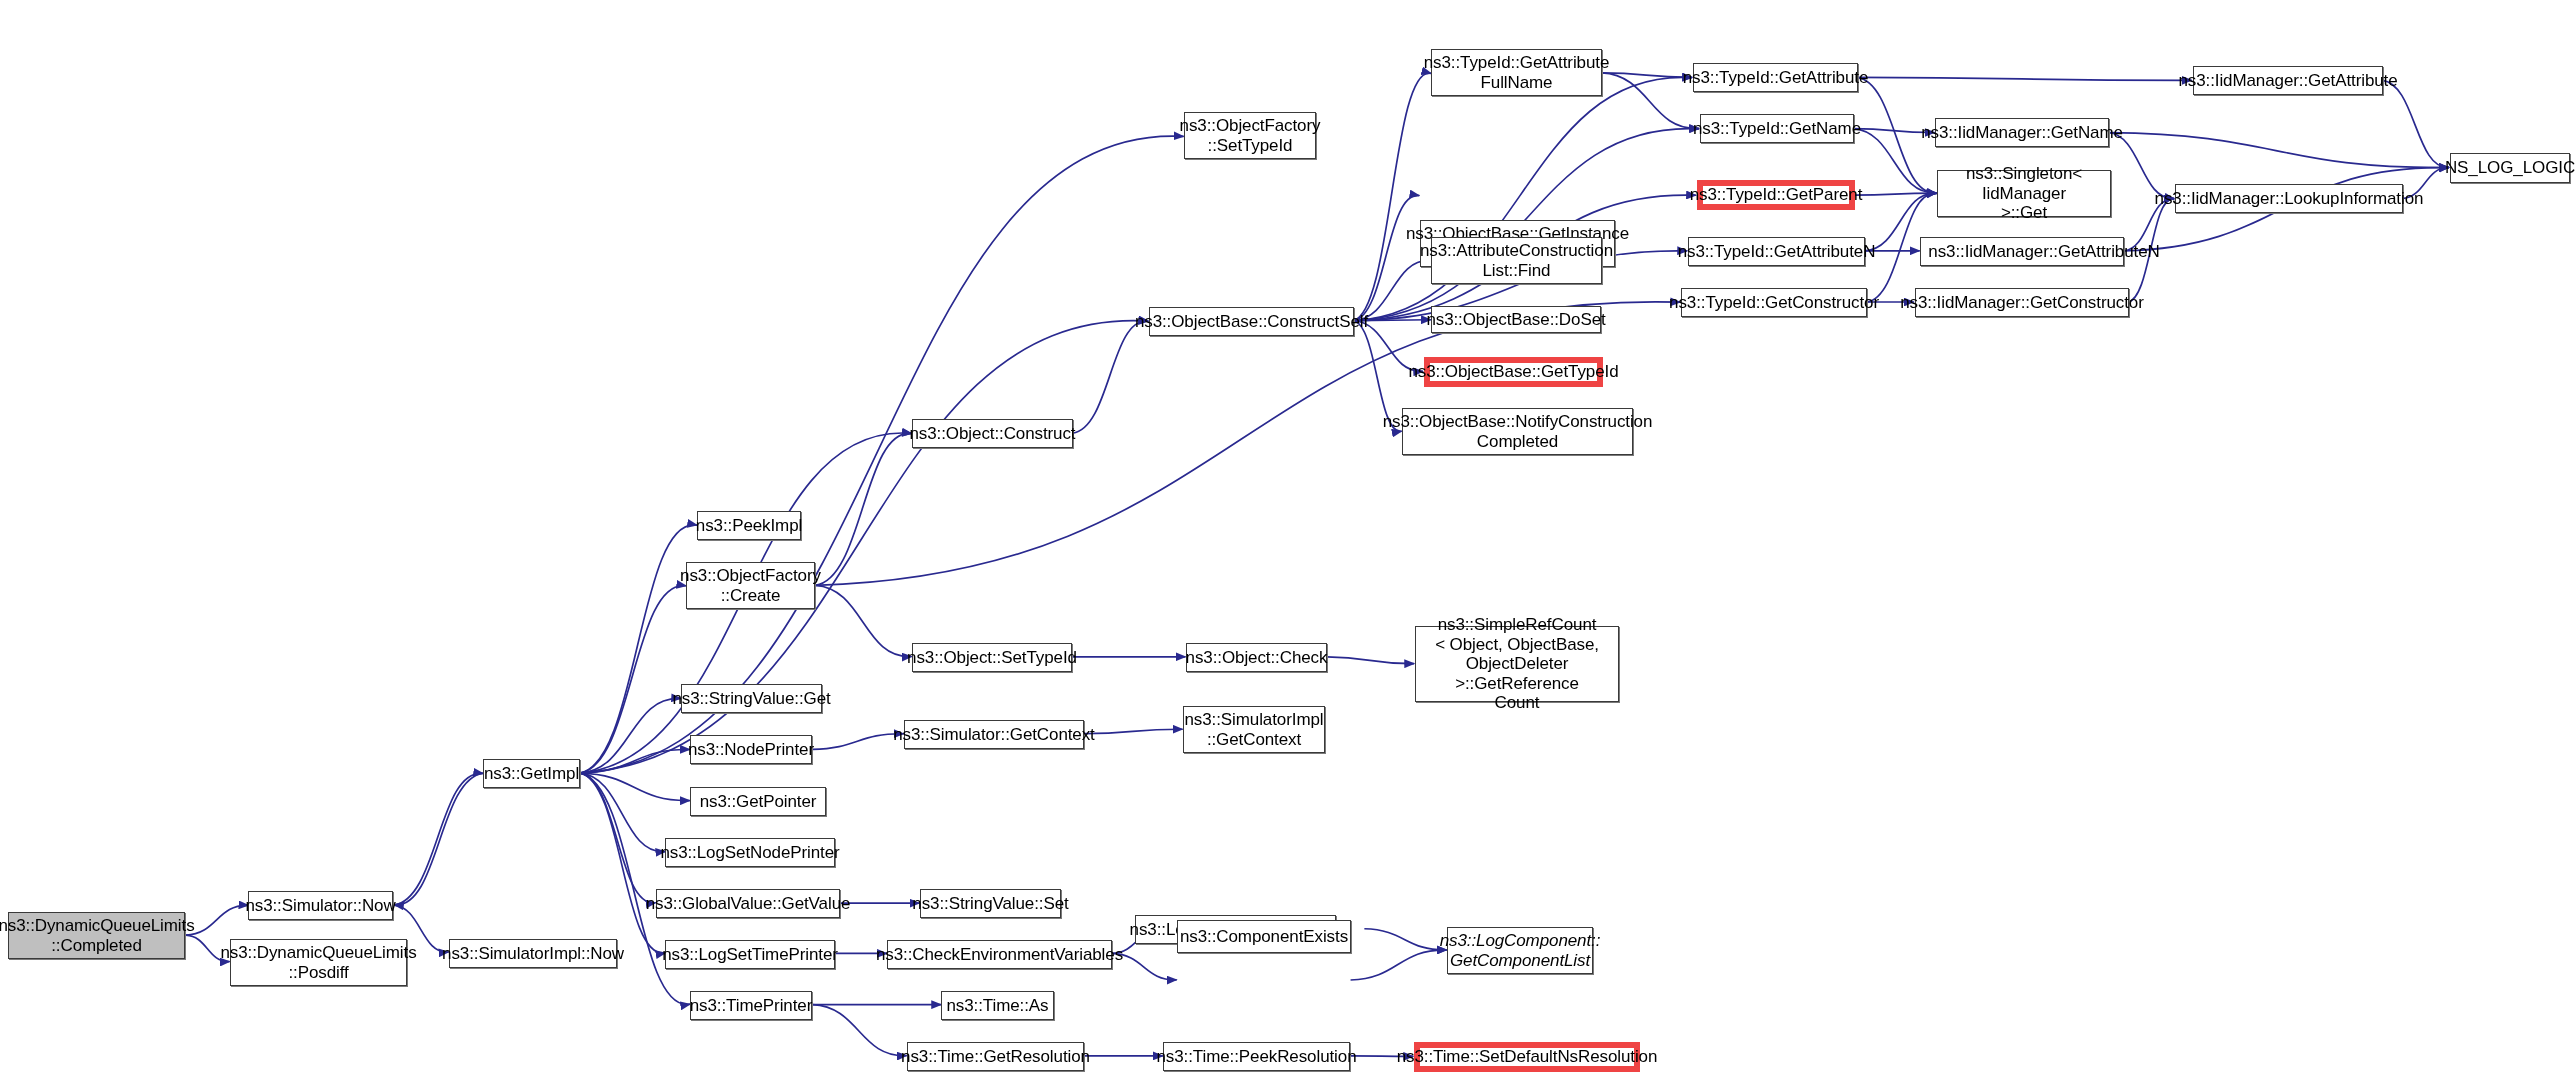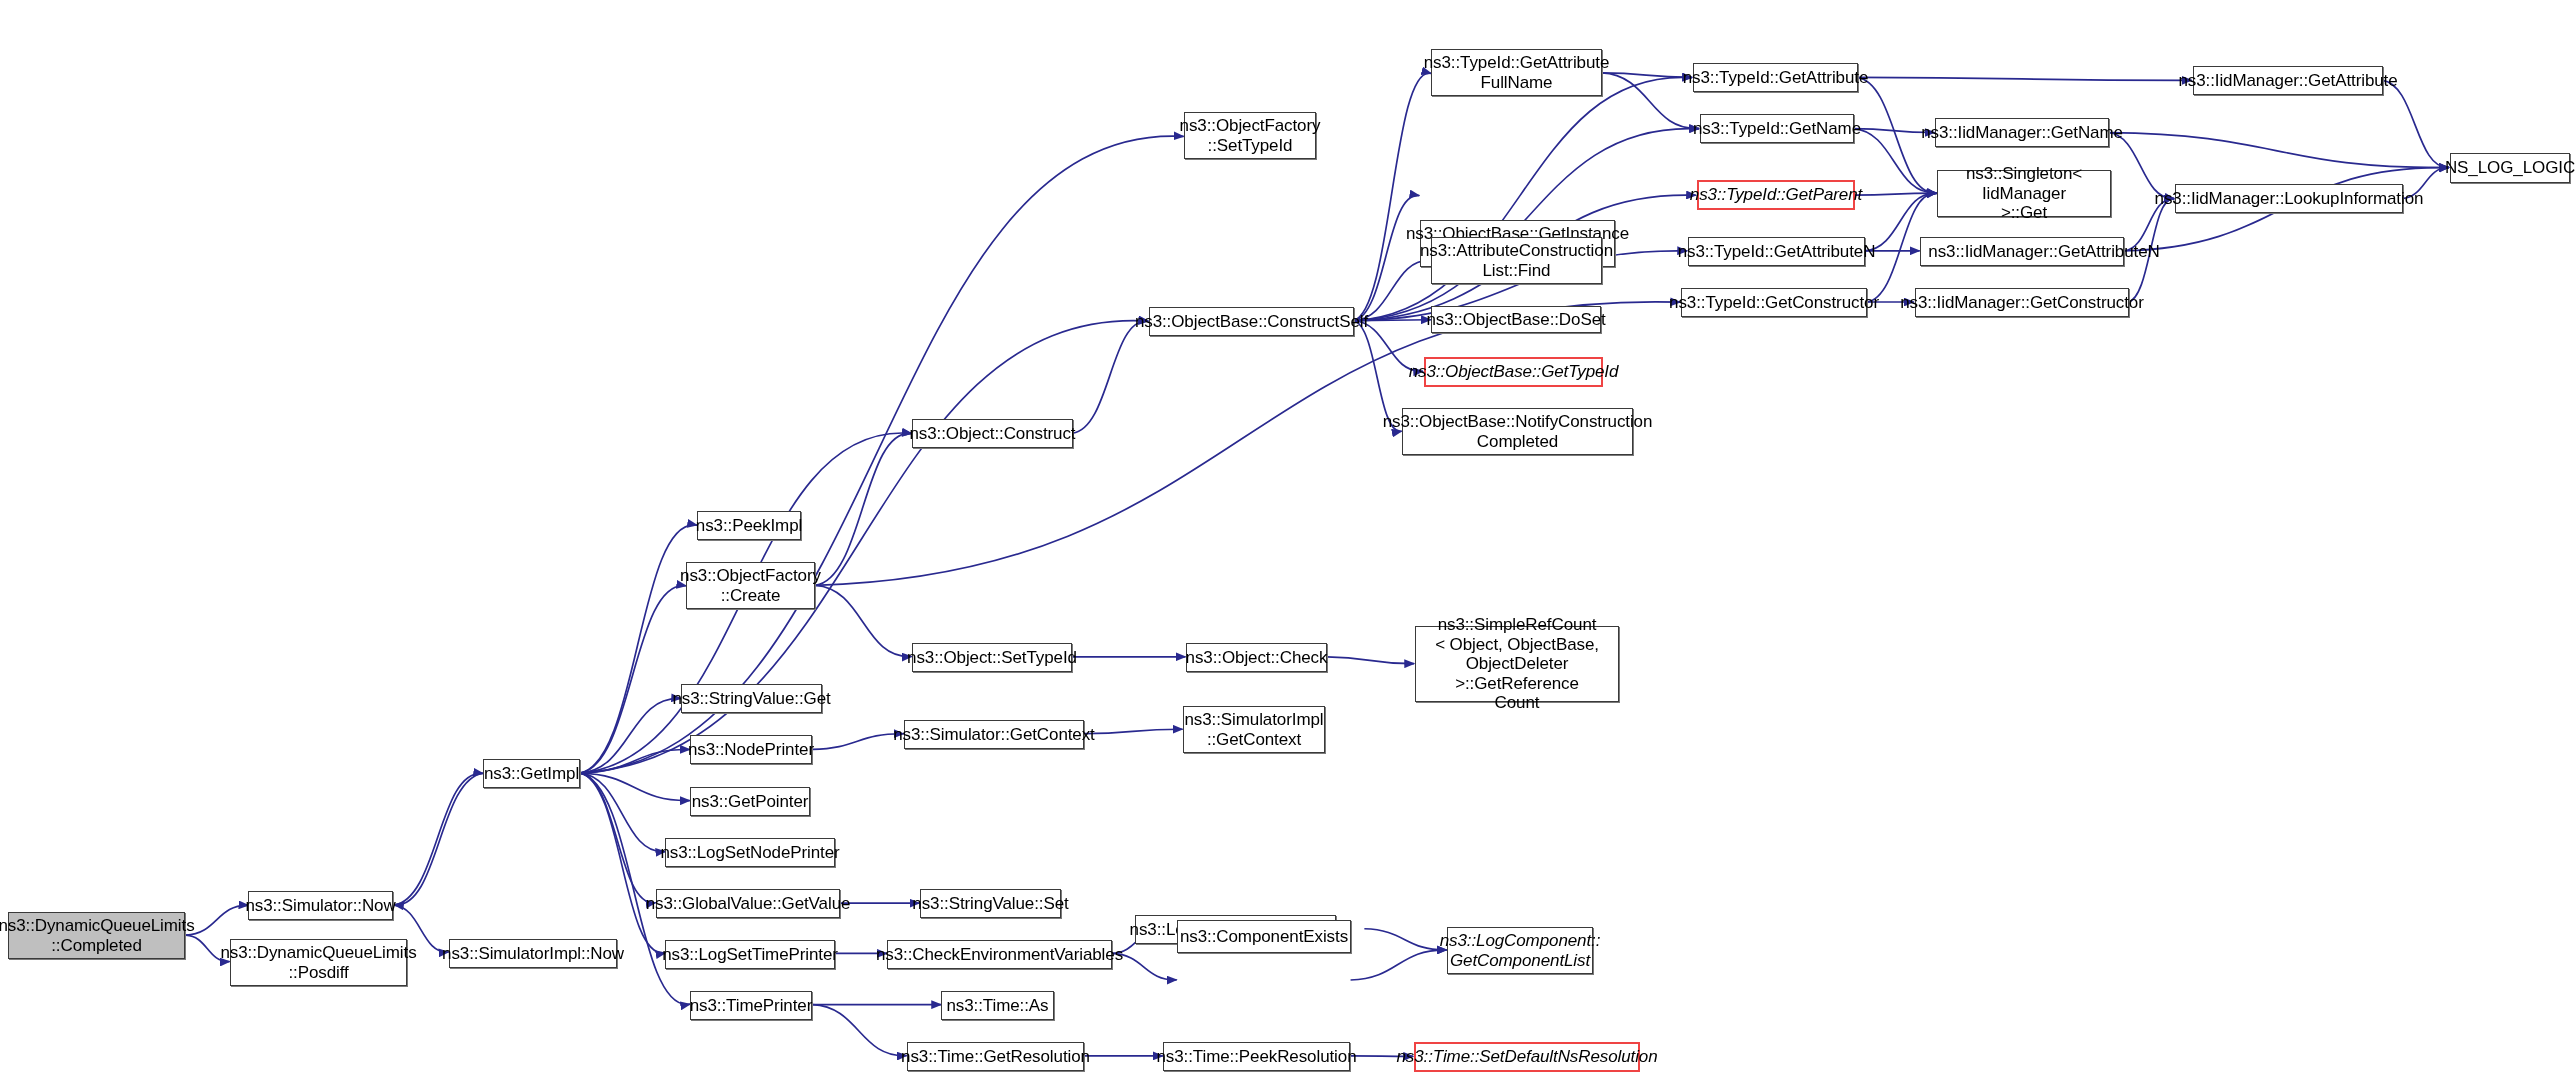--- a/index.html
+++ b/index.html
@@ -32,23 +32,22 @@
     line-height: 1.15;
     display: flex;
     align-items: center;
     justify-content: center;
     text-align: center;
     white-space: pre-line;
     letter-spacing: -0.1px;
     box-shadow: 1px 1px 0 #7a7a7a;
   }
   .node.red {
-    border: 2px solid #ef4444;
+    border: 6px solid #ef4444;
     box-shadow: none;
-    font-style: italic;
   }
   .node.highlight {
     background: #bfbfbf;
     border: 1px solid #3a3a3a;
   }
 </style>
 </head>
 <body>
 
 <div id="graph">
@@ -130,21 +129,21 @@
       <div class="node" style="left: 248px; top: 891px; width: 145px; height: 29px;">ns3::Simulator::Now</div>
       <div class="node" style="left: 230px; top: 939px; width: 177px; height: 47px;">ns3::DynamicQueueLimits
 ::Posdiff</div>
       <div class="node" style="left: 449px; top: 939px; width: 168px; height: 29px;">ns3::SimulatorImpl::Now</div>
       <div class="node" style="left: 483px; top: 759px; width: 97px; height: 29px;">ns3::GetImpl</div>
       <div class="node" style="left: 697px; top: 511px; width: 104px; height: 29px;">ns3::PeekImpl</div>
       <div class="node" style="left: 686px; top: 562px; width: 129px; height: 47px;">ns3::ObjectFactory
 ::Create</div>
       <div class="node" style="left: 681px; top: 684px; width: 141px; height: 29px;">ns3::StringValue::Get</div>
       <div class="node" style="left: 690px; top: 735px; width: 122px; height: 29px;">ns3::NodePrinter</div>
-      <div class="node" style="left: 690px; top: 787px; width: 120px; height: 29px;">ns3::GetPointer</div>
+      <div class="node" style="left: 690px; top: 787px; width: 136px; height: 29px;">ns3::GetPointer</div>
       <div class="node" style="left: 665px; top: 838px; width: 170px; height: 29px;">ns3::LogSetNodePrinter</div>
       <div class="node" style="left: 656px; top: 889px; width: 184px; height: 29px;">ns3::GlobalValue::GetValue</div>
       <div class="node" style="left: 665px; top: 940px; width: 170px; height: 29px;">ns3::LogSetTimePrinter</div>
       <div class="node" style="left: 690px; top: 991px; width: 122px; height: 29px;">ns3::TimePrinter</div>
       <div class="node" style="left: 912px; top: 419px; width: 161px; height: 29px;">ns3::Object::Construct</div>
       <div class="node" style="left: 912px; top: 643px; width: 160px; height: 29px;">ns3::Object::SetTypeId</div>
       <div class="node" style="left: 904px; top: 720px; width: 180px; height: 29px;">ns3::Simulator::GetContext</div>
       <div class="node" style="left: 887px; top: 940px; width: 225px; height: 29px;">ns3::CheckEnvironmentVariables</div>
       <div class="node" style="left: 941px; top: 991px; width: 113px; height: 29px;">ns3::Time::As</div>
       <div class="node" style="left: 907px; top: 1042px; width: 177px; height: 29px;">ns3::Time::GetResolution</div>

